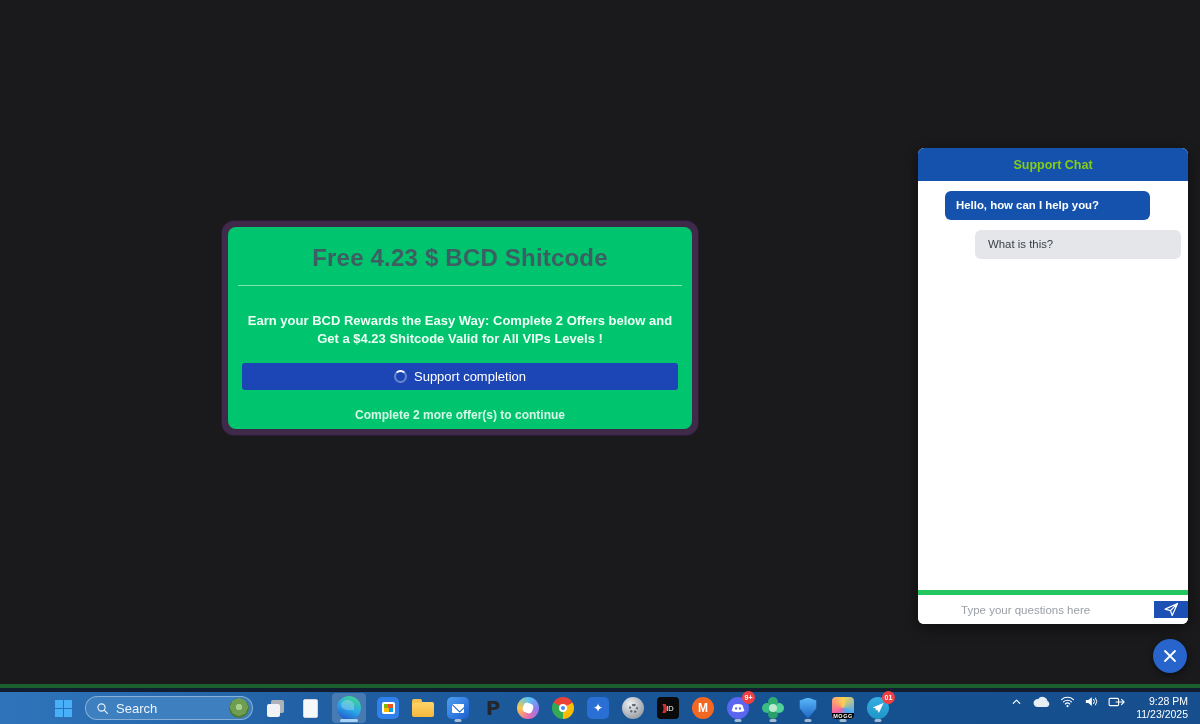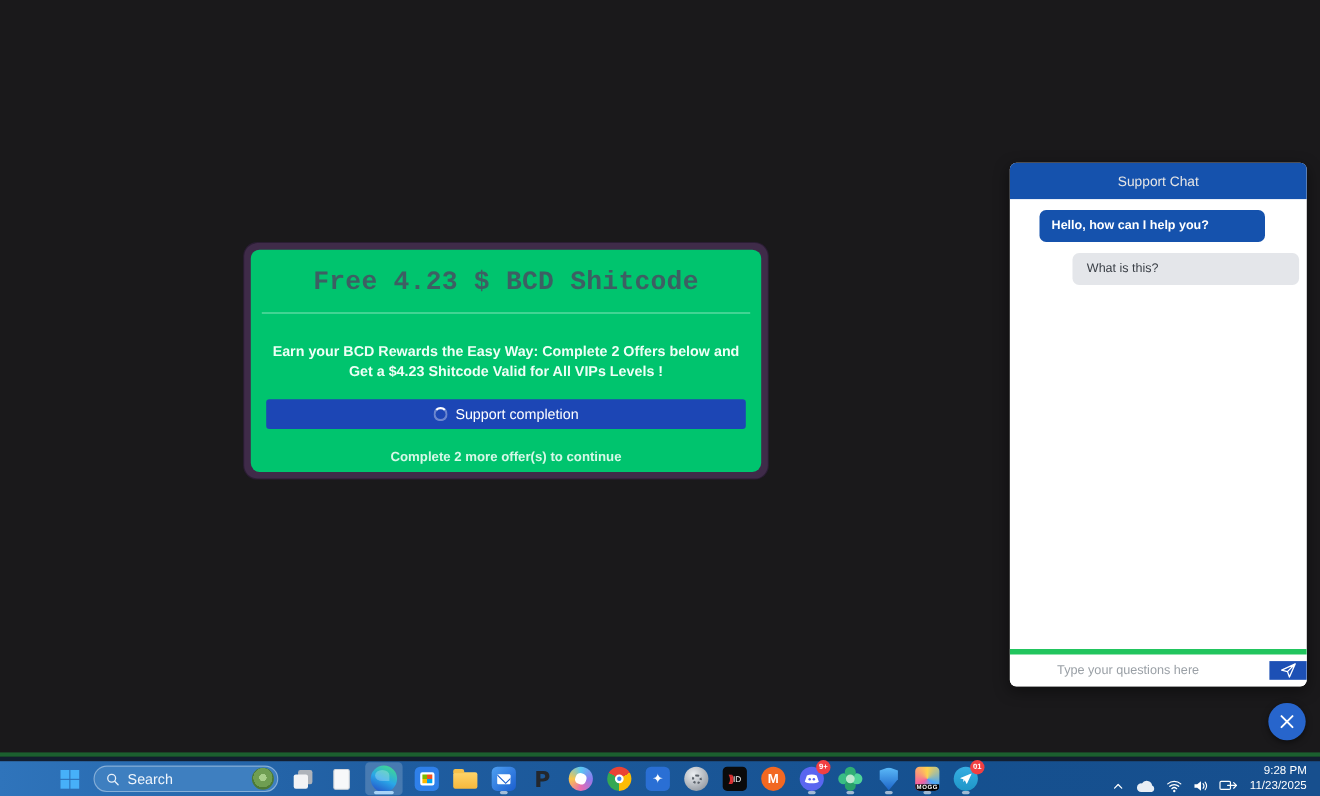--- a/index.html
+++ b/index.html
@@ -4,35 +4,35 @@
 <style>
   * { margin:0; padding:0; box-sizing:border-box; }
   html,body { width:1200px; height:724px; overflow:hidden; background:#1a191b;
     font-family:"Liberation Sans", sans-serif; }
   .desktop { position:relative; width:1200px; height:724px; background:#1a191b; overflow:hidden; }
 
   
   .promo-card { position:absolute; left:222px; top:221px; width:476px; height:214px;
     background:#3f2b49; border-radius:12px; padding:6px; box-shadow:0 0 0 1px #2a1d33; }
   .promo-inner { position:relative; width:100%; height:100%; background:#00c46e; border-radius:8px; text-align:center; }
-  .promo-title { padding-top:17px; font-family:Liberation Mono, monospace; font-size:24px; font-weight:700; color:#3d5f63; letter-spacing:.2px; }
+  .promo-title { padding-top:17px; font-family:Liberation Sans, sans-serif; font-size:24px; font-weight:700; color:#3d5f63; letter-spacing:.2px; }
   .promo-divider { width:444px; margin:13px auto 0; border-top:1px solid rgba(240,255,247,.55); }
   .promo-desc { width:438px; margin:26px auto 0; font-size:13px; line-height:18px; font-weight:600; color:#eefff6; }
   .promo-btn { position:absolute; left:14px; right:14px; top:136px; height:27px; background:#1c46b5;
     border:none; border-radius:3px; display:flex; align-items:center; justify-content:center; gap:7px;
     color:#fff; font-size:13px; font-family:"Liberation Sans",sans-serif; cursor:pointer; }
   .spinner { width:13px; height:13px; border-radius:50%; border:2px solid rgba(255,255,255,.35);
     border-top-color:#fff; animation:spin 1s linear infinite; }
   @keyframes spin { to { transform:rotate(360deg);} }
   .promo-foot { position:absolute; top:181px; width:100%; font-size:12px; font-weight:700; color:#d6f8e7; }
 
   
   .chat-panel { position:absolute; left:918px; top:148px; width:270px; height:476px; background:#fff;
     border-radius:6px; overflow:hidden; display:flex; flex-direction:column; box-shadow:0 4px 14px rgba(0,0,0,.45); }
-  .chat-header { height:33px; flex:0 0 33px; background:#1552ad; color:#e5e5e5; font-size:12.5px; font-weight:400;
+  .chat-header { height:33px; flex:0 0 33px; background:#1552ad; color:#84cc16; font-size:12.5px; font-weight:700;
     display:flex; align-items:center; justify-content:center; }
   .chat-body { flex:1; padding:10px 7px; overflow:hidden; }
   .bubble { border-radius:6px; font-size:11.4px; line-height:15px; margin-bottom:10px; }
   .bubble.agent { background:#1552ad; color:#fff; width:205px; padding:7px 8px 7px 11px; font-weight:700;margin-left:20px; }
   .bubble.user { background:#e4e6ea; color:#3a3f46; width:206px; margin-left:auto; padding:7px 10px 7px 13px; font-weight:400; }
   .chat-inputrow { flex:0 0 34px; border-top:5px solid #22c55e; display:flex; align-items:center; background:#fff;padding-left:30px; }
   .chat-input { flex:1; border:none; outline:none; padding:0 13px; font-size:11.5px; color:#333;
     font-family:"Liberation Sans",sans-serif; background:#fff; }
   .chat-input::placeholder { color:#9aa0a6; }
   .send-btn { width:34px; background:#1d50b5; border:none; display:flex; align-items:center; justify-content:center; cursor:pointer; }
@@ -132,21 +132,21 @@
   .mogg-tile { position:relative; background:conic-gradient(from 120deg, #47a7f8, #f45fa2, #ffd34d, #47a7f8);
     border-radius:4px; overflow:hidden; }
   .mogg-label { position:absolute; bottom:0; left:0; right:0; background:#000; color:#fff;
     font-size:5.5px; font-weight:700; text-align:center; letter-spacing:.5px; line-height:6px; }
 
   .telegram-icon { width:22px; height:22px; border-radius:50%; background:linear-gradient(#37aee2,#1e96c8);
     display:flex; align-items:center; justify-content:center; }
   .tg-plane { width:11px; height:10px; background:#fff; clip-path:polygon(0 45%, 100% 0, 58% 100%, 42% 64%, 28% 78%, 30% 55%); }
 
   
-  .tray { margin-left:auto; display:flex; align-items:flex-end; gap:9px; padding-right:2px; }
+  .tray { margin-left:auto; display:flex; align-items:flex-start; gap:9px; padding-right:2px; }
   .tray-btn { display:flex; align-items:center; justify-content:center; cursor:pointer; background:none; border:none; }
   .clock { text-align:right; color:#fff; font-size:10.5px; line-height:13px; cursor:pointer; }
 </style>
 </head>
 <body>
 
 <div class="desktop">
 
   <div class="promo-card">
     <div class="promo-inner">

